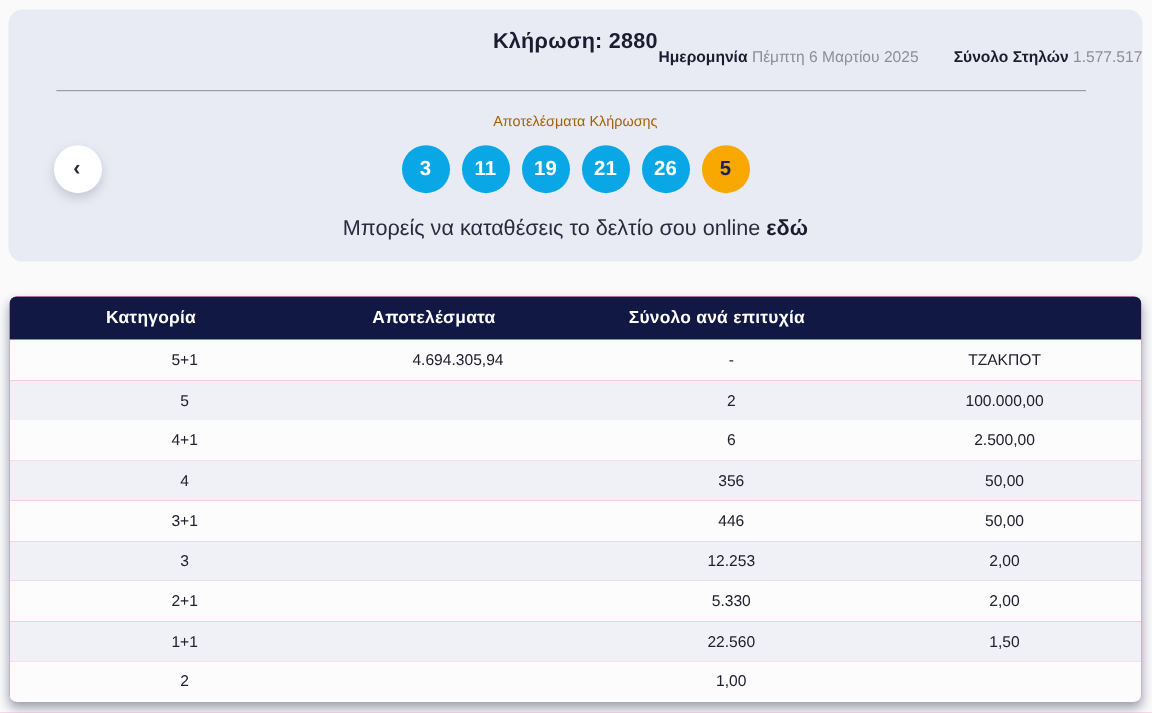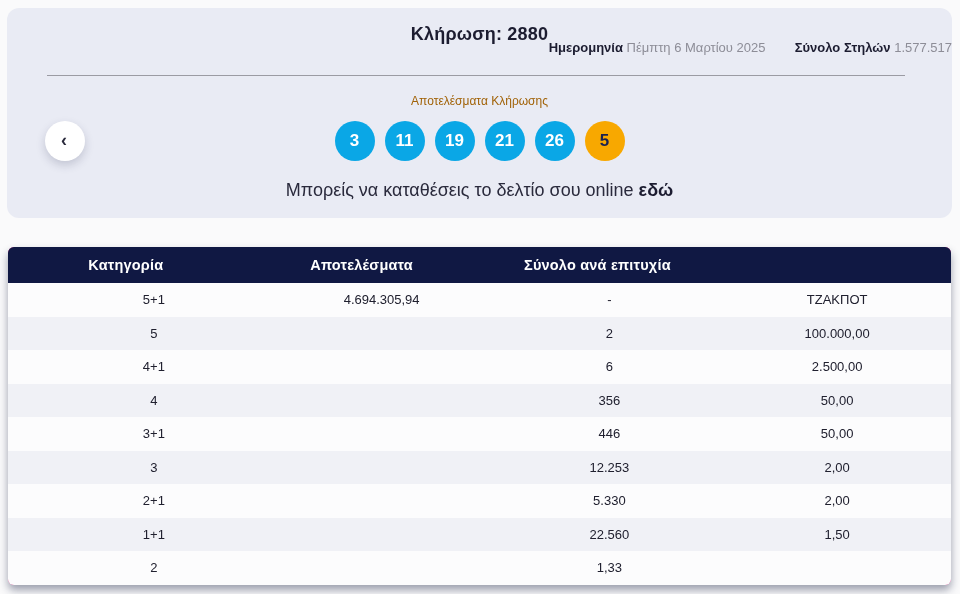--- a/index.html
+++ b/index.html
@@ -177,16 +177,16 @@
       </div>
       <div class="t-row row-alt">
         <div class="t-cell">1+1</div>
         <div class="t-cell"></div>
         <div class="t-cell">22.560</div>
         <div class="t-cell">1,50</div>
       </div>
       <div class="t-row">
         <div class="t-cell">2</div>
         <div class="t-cell"></div>
-        <div class="t-cell">1,33</div>
+        <div class="t-cell">1,00</div>
       </div>
     </div>
 </section>
 
 </body></html>

